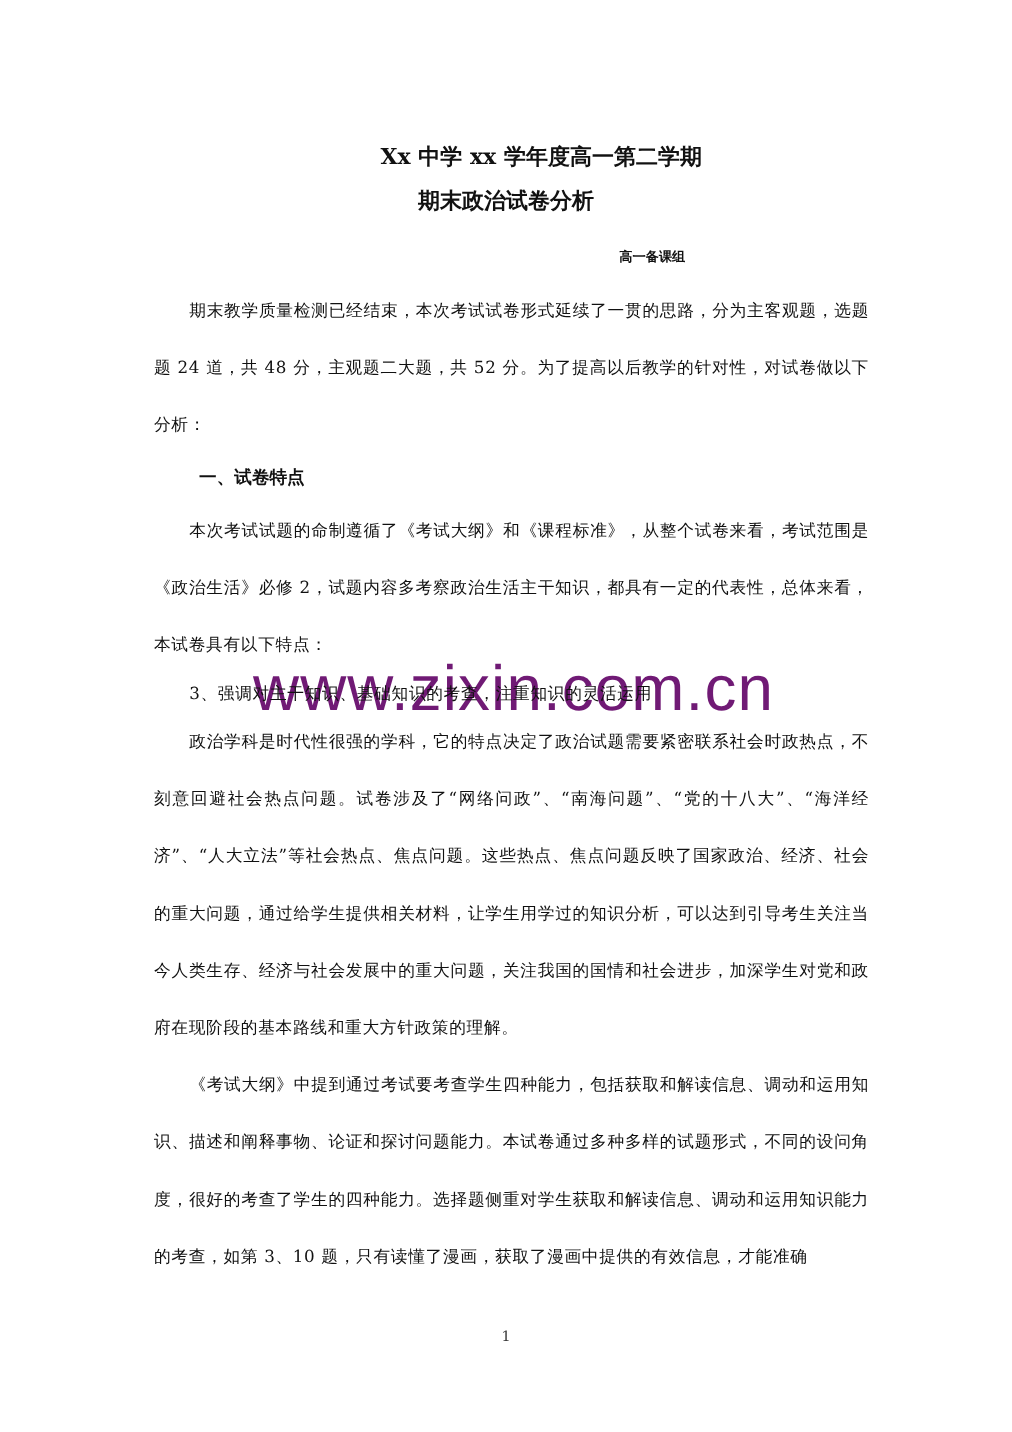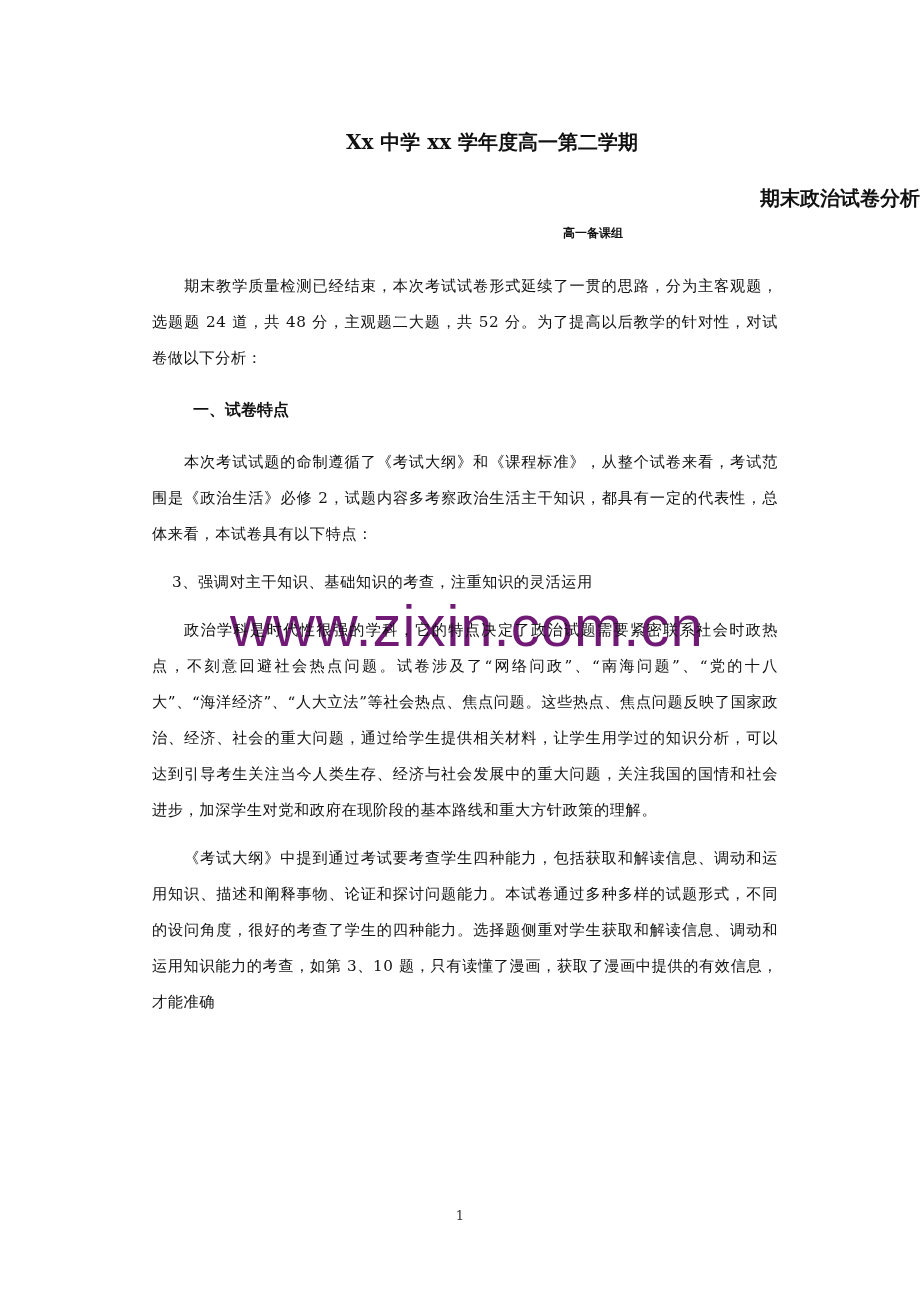--- a/index.html
+++ b/index.html
@@ -40,47 +40,47 @@
       position: absolute;
       left: 0;
       width: 920px;
       text-align: center;
       font-weight: bold;
       font-size: 20px;
       line-height: 28px;
       z-index: 1;
     }
     .title-1 { top: 128px; padding-left: 32px; }
-    .title-2 { top: 184px; text-align: right; }
+    .title-2 { top: 168px; }
     .author {
       position: absolute;
       left: 563px;
       top: 219px;
       font-weight: bold;
       font-size: 12px;
       line-height: 28px;
       z-index: 1;
     }
     .body-text {
       position: absolute;
       left: 140px;
       top: 256px;
       width: 650px;
       z-index: 1;
     }
     .para {
-      margin: 12px;
+      margin: 0;
       font-size: 15.2px;
-      line-height: 36px;
+      line-height: 52px;
       text-indent: 32px;
       text-align: justify;
       letter-spacing: 0.6px;
     }
     .heading {
-      margin: 16px;
+      margin: 4px;
       font-size: 16px;
       font-weight: bold;
       line-height: 36px;
       text-indent: 37px;
     }
     .subheading {
       margin: 0;
       font-size: 15.2px;
       line-height: 36px;
       text-indent: 32px;

